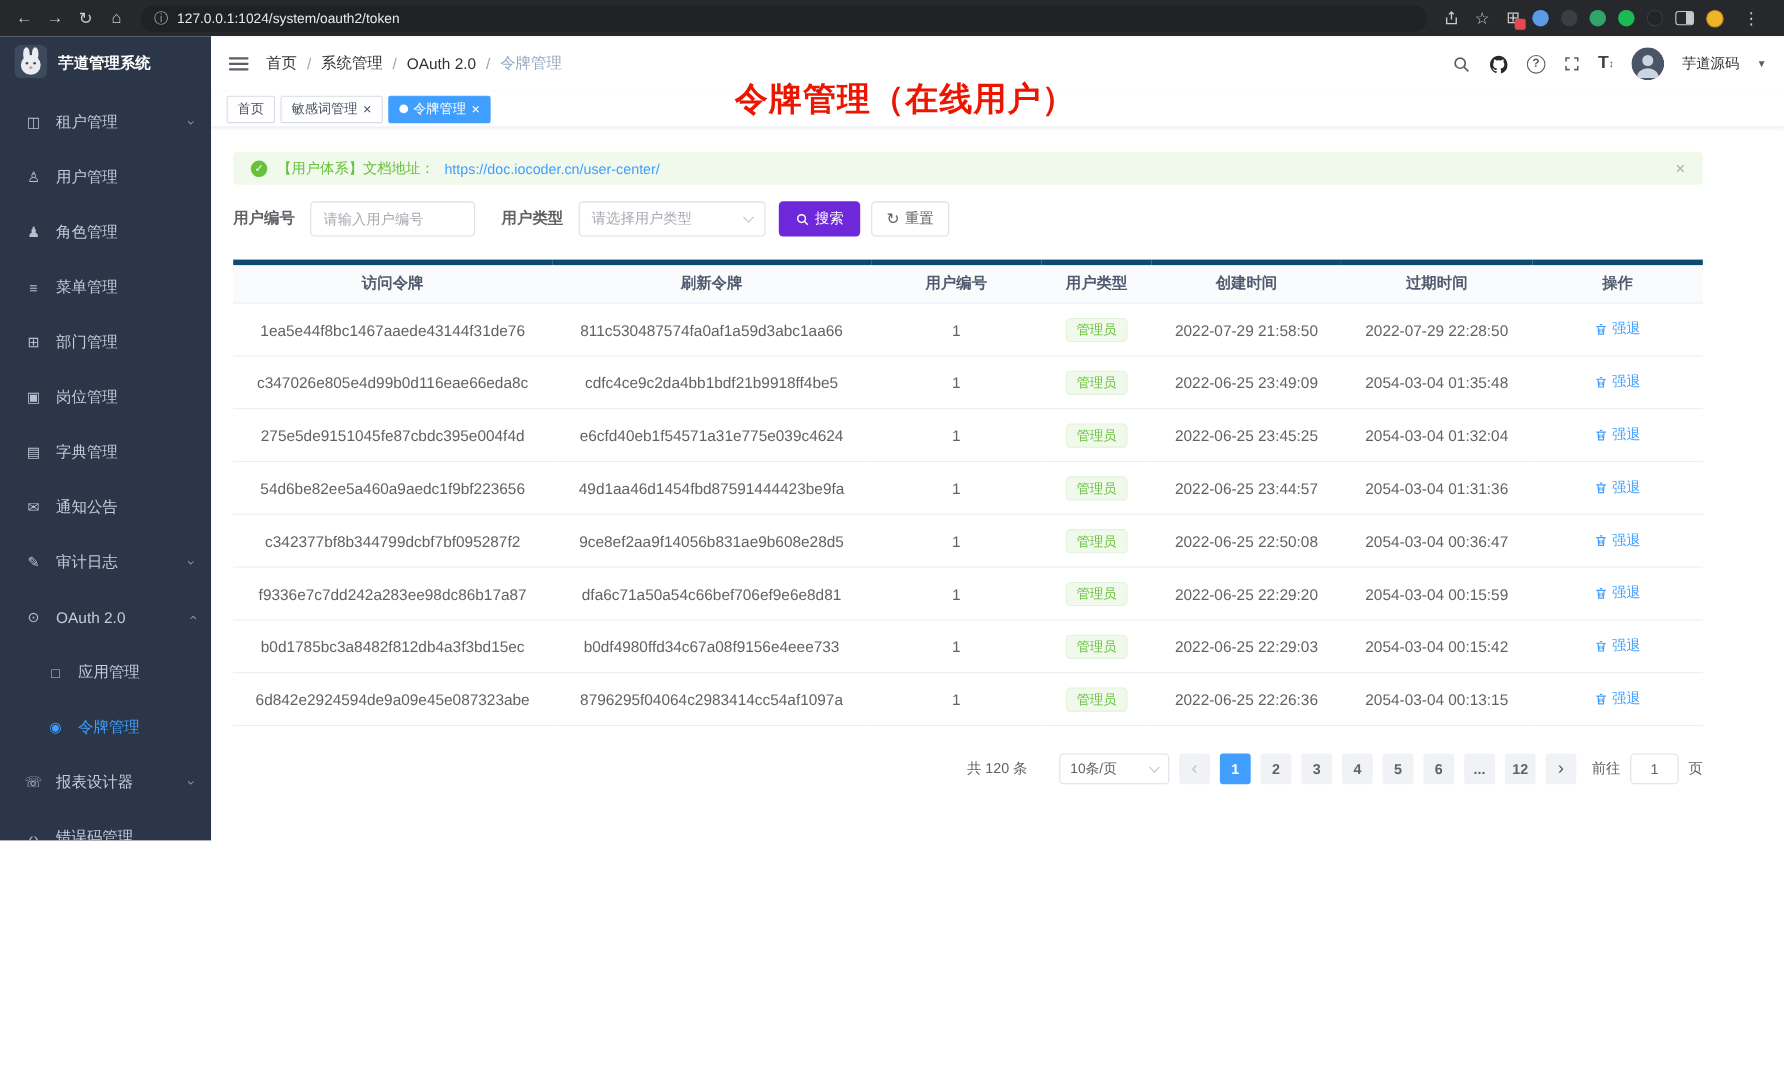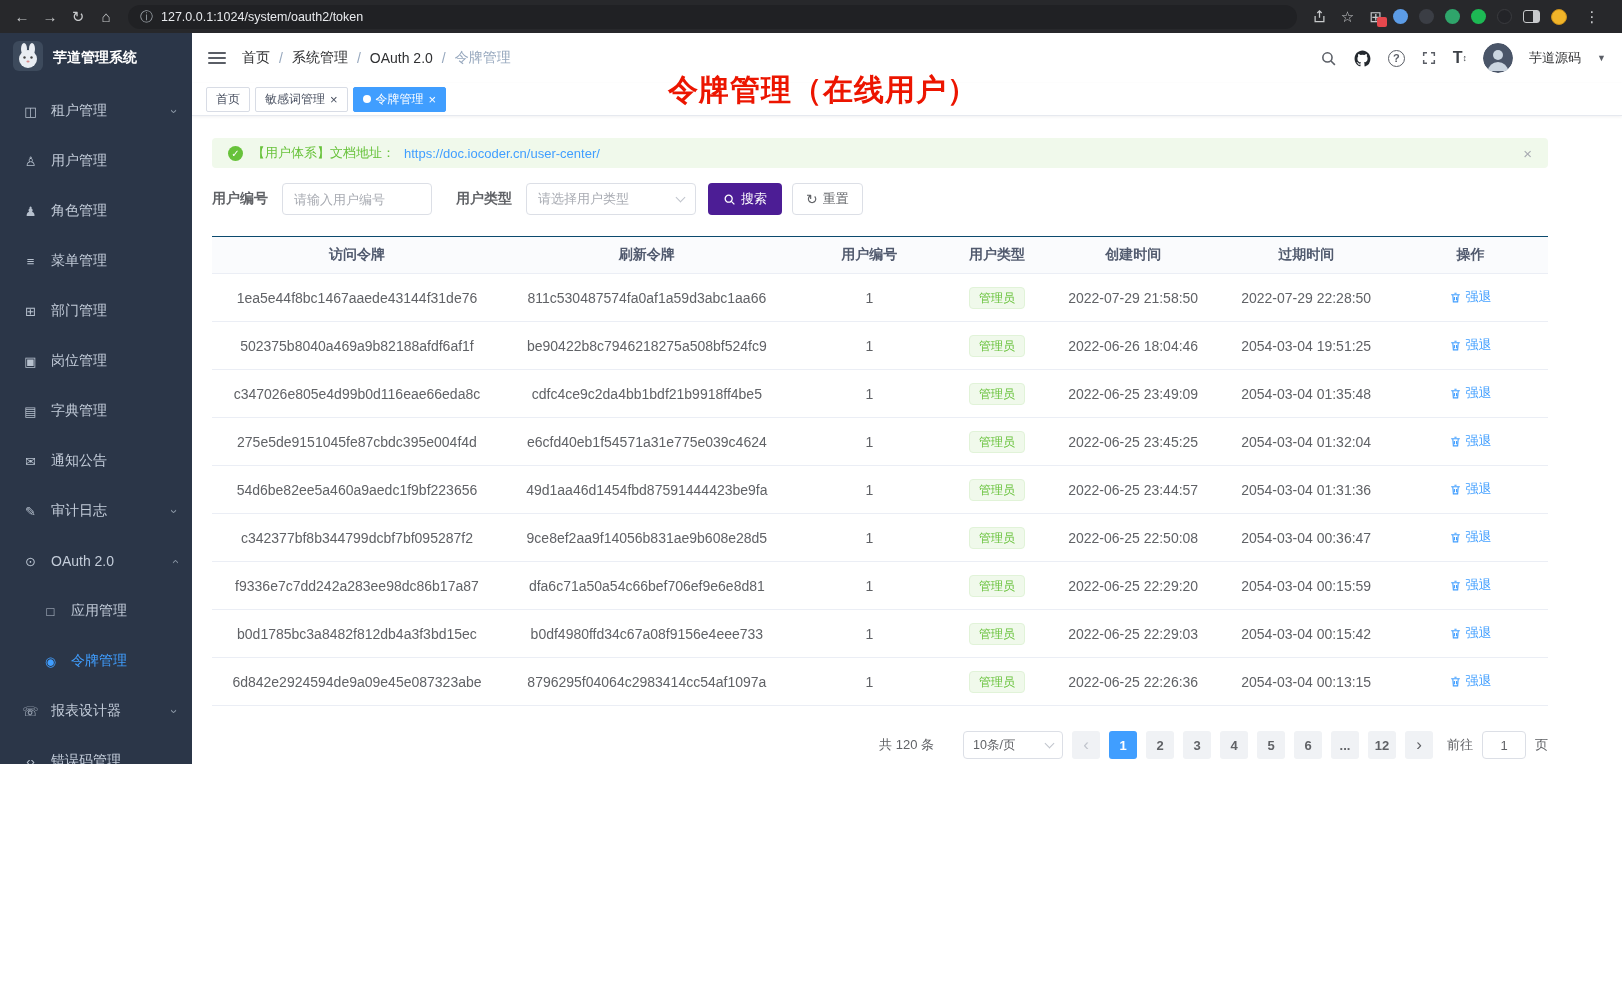--- a/index.html
+++ b/index.html
@@ -73,27 +73,27 @@
 
   
   .filters{display:flex;align-items:center;margin-bottom:21px;}
   .f-label{font-size:14px;font-weight:700;color:#606266;margin-right:14px;white-space:nowrap;}
   .f-label2{margin-left:24px;}
   .f-input{width:150px;height:32px;border:1px solid #dcdfe6;border-radius:4px;padding:0 11px;font-size:13px;color:#606266;outline:none;font-family:inherit;background:#fff;}
   .f-input::placeholder{color:#a8abb2;}
   .f-select{width:170px;height:32px;border:1px solid #dcdfe6;border-radius:4px;display:flex;align-items:center;justify-content:space-between;padding:0 11px;font-size:13px;color:#a8abb2;cursor:pointer;background:#fff;}
   .chev-down{width:7px;height:7px;border-right:1.5px solid #c0c4cc;border-bottom:1.5px solid #c0c4cc;transform:rotate(45deg);margin-top:-4px;}
   .btn{height:32px;border-radius:4px;display:inline-flex;align-items:center;gap:5px;font-size:13px;cursor:pointer;font-family:inherit;}
-  .btn-primary{background:#4c1d95;color:#fff;padding:0 15px;margin-left:12px;border:none;}
+  .btn-primary{background:#6d28d9;color:#fff;padding:0 15px;margin-left:12px;border:none;}
   .btn-plain{background:#fff;color:#606266;border:1px solid #dcdfe6;padding:0 13px;margin-left:10px;}
   .reset-icon{font-size:14px;line-height:1;}
 
   
   .grid{width:100%;border-collapse:collapse;table-layout:fixed;}
-  .grid th{height:37px;background:#fafbfd;font-size:14px;font-weight:700;color:#515a6e;border-top:1px solid #0c4a6e;border-bottom:1px solid #ebeef5;text-align:center;white-space:nowrap;}
+  .grid th{height:37px;background:#fafbfd;font-size:14px;font-weight:700;color:#515a6e;border-top:5px solid #0c4a6e;border-bottom:1px solid #ebeef5;text-align:center;white-space:nowrap;}
   .grid td{height:48px;font-size:14px;color:#606266;border-bottom:1px solid #ebeef5;text-align:center;white-space:nowrap;overflow:hidden;}
   .tag{display:inline-block;padding:2px 9px;font-size:12px;color:#67c23a;background:#f0f9eb;border:1px solid #e1f3d8;border-radius:4px;line-height:16px;}
   .action-link{color:#409eff;font-size:13px;display:inline-flex;align-items:center;gap:3px;cursor:pointer;}
   .trash-icon{width:13px;height:13px;}
 
   
   .pagination{display:flex;align-items:center;justify-content:flex-end;gap:9px;margin-top:25px;font-size:13px;color:#606266;}
   .pg-total{margin-right:20px;}
   .pg-size{width:100px;height:28px;border:1px solid #dcdfe6;border-radius:4px;display:flex;align-items:center;justify-content:space-between;padding:0 9px;font-size:12.5px;color:#606266;cursor:pointer;background:#fff;}
   .pg-btn{min-width:28px;height:28px;background:#f0f2f5;border:none;border-radius:3px;font-size:13px;font-weight:700;color:#606266;cursor:pointer;font-family:inherit;display:inline-flex;align-items:center;justify-content:center;}
@@ -350,34 +350,20 @@
               <td>2022-07-29 21:58:50</td>
               <td>2022-07-29 22:28:50</td>
               <td><span class="action-link">
                   <svg class="trash-icon" viewBox="0 0 24 24" fill="none" stroke="currentColor" stroke-width="2">
                     <path d="M4 7h16M10 4h4M7 7l1 13h8l1-13M10 11v6M14 11v6"></path>
                   </svg>
                   <span>强退</span>
                 </span></td>
             </tr>
             <tr>
-              <td>502375b8040a469a9b82188afdf6af1f</td>
-              <td>be90422b8c7946218275a508bf524fc9</td>
-              <td>1</td>
-              <td><span class="tag">管理员</span></td>
-              <td>2022-06-26 18:04:46</td>
-              <td>2054-03-04 19:51:25</td>
-              <td><span class="action-link">
-                  <svg class="trash-icon" viewBox="0 0 24 24" fill="none" stroke="currentColor" stroke-width="2">
-                    <path d="M4 7h16M10 4h4M7 7l1 13h8l1-13M10 11v6M14 11v6"></path>
-                  </svg>
-                  <span>强退</span>
-                </span></td>
-            </tr>
-            <tr>
               <td>c347026e805e4d99b0d116eae66eda8c</td>
               <td>cdfc4ce9c2da4bb1bdf21b9918ff4be5</td>
               <td>1</td>
               <td><span class="tag">管理员</span></td>
               <td>2022-06-25 23:49:09</td>
               <td>2054-03-04 01:35:48</td>
               <td><span class="action-link">
                   <svg class="trash-icon" viewBox="0 0 24 24" fill="none" stroke="currentColor" stroke-width="2">
                     <path d="M4 7h16M10 4h4M7 7l1 13h8l1-13M10 11v6M14 11v6"></path>
                   </svg>

